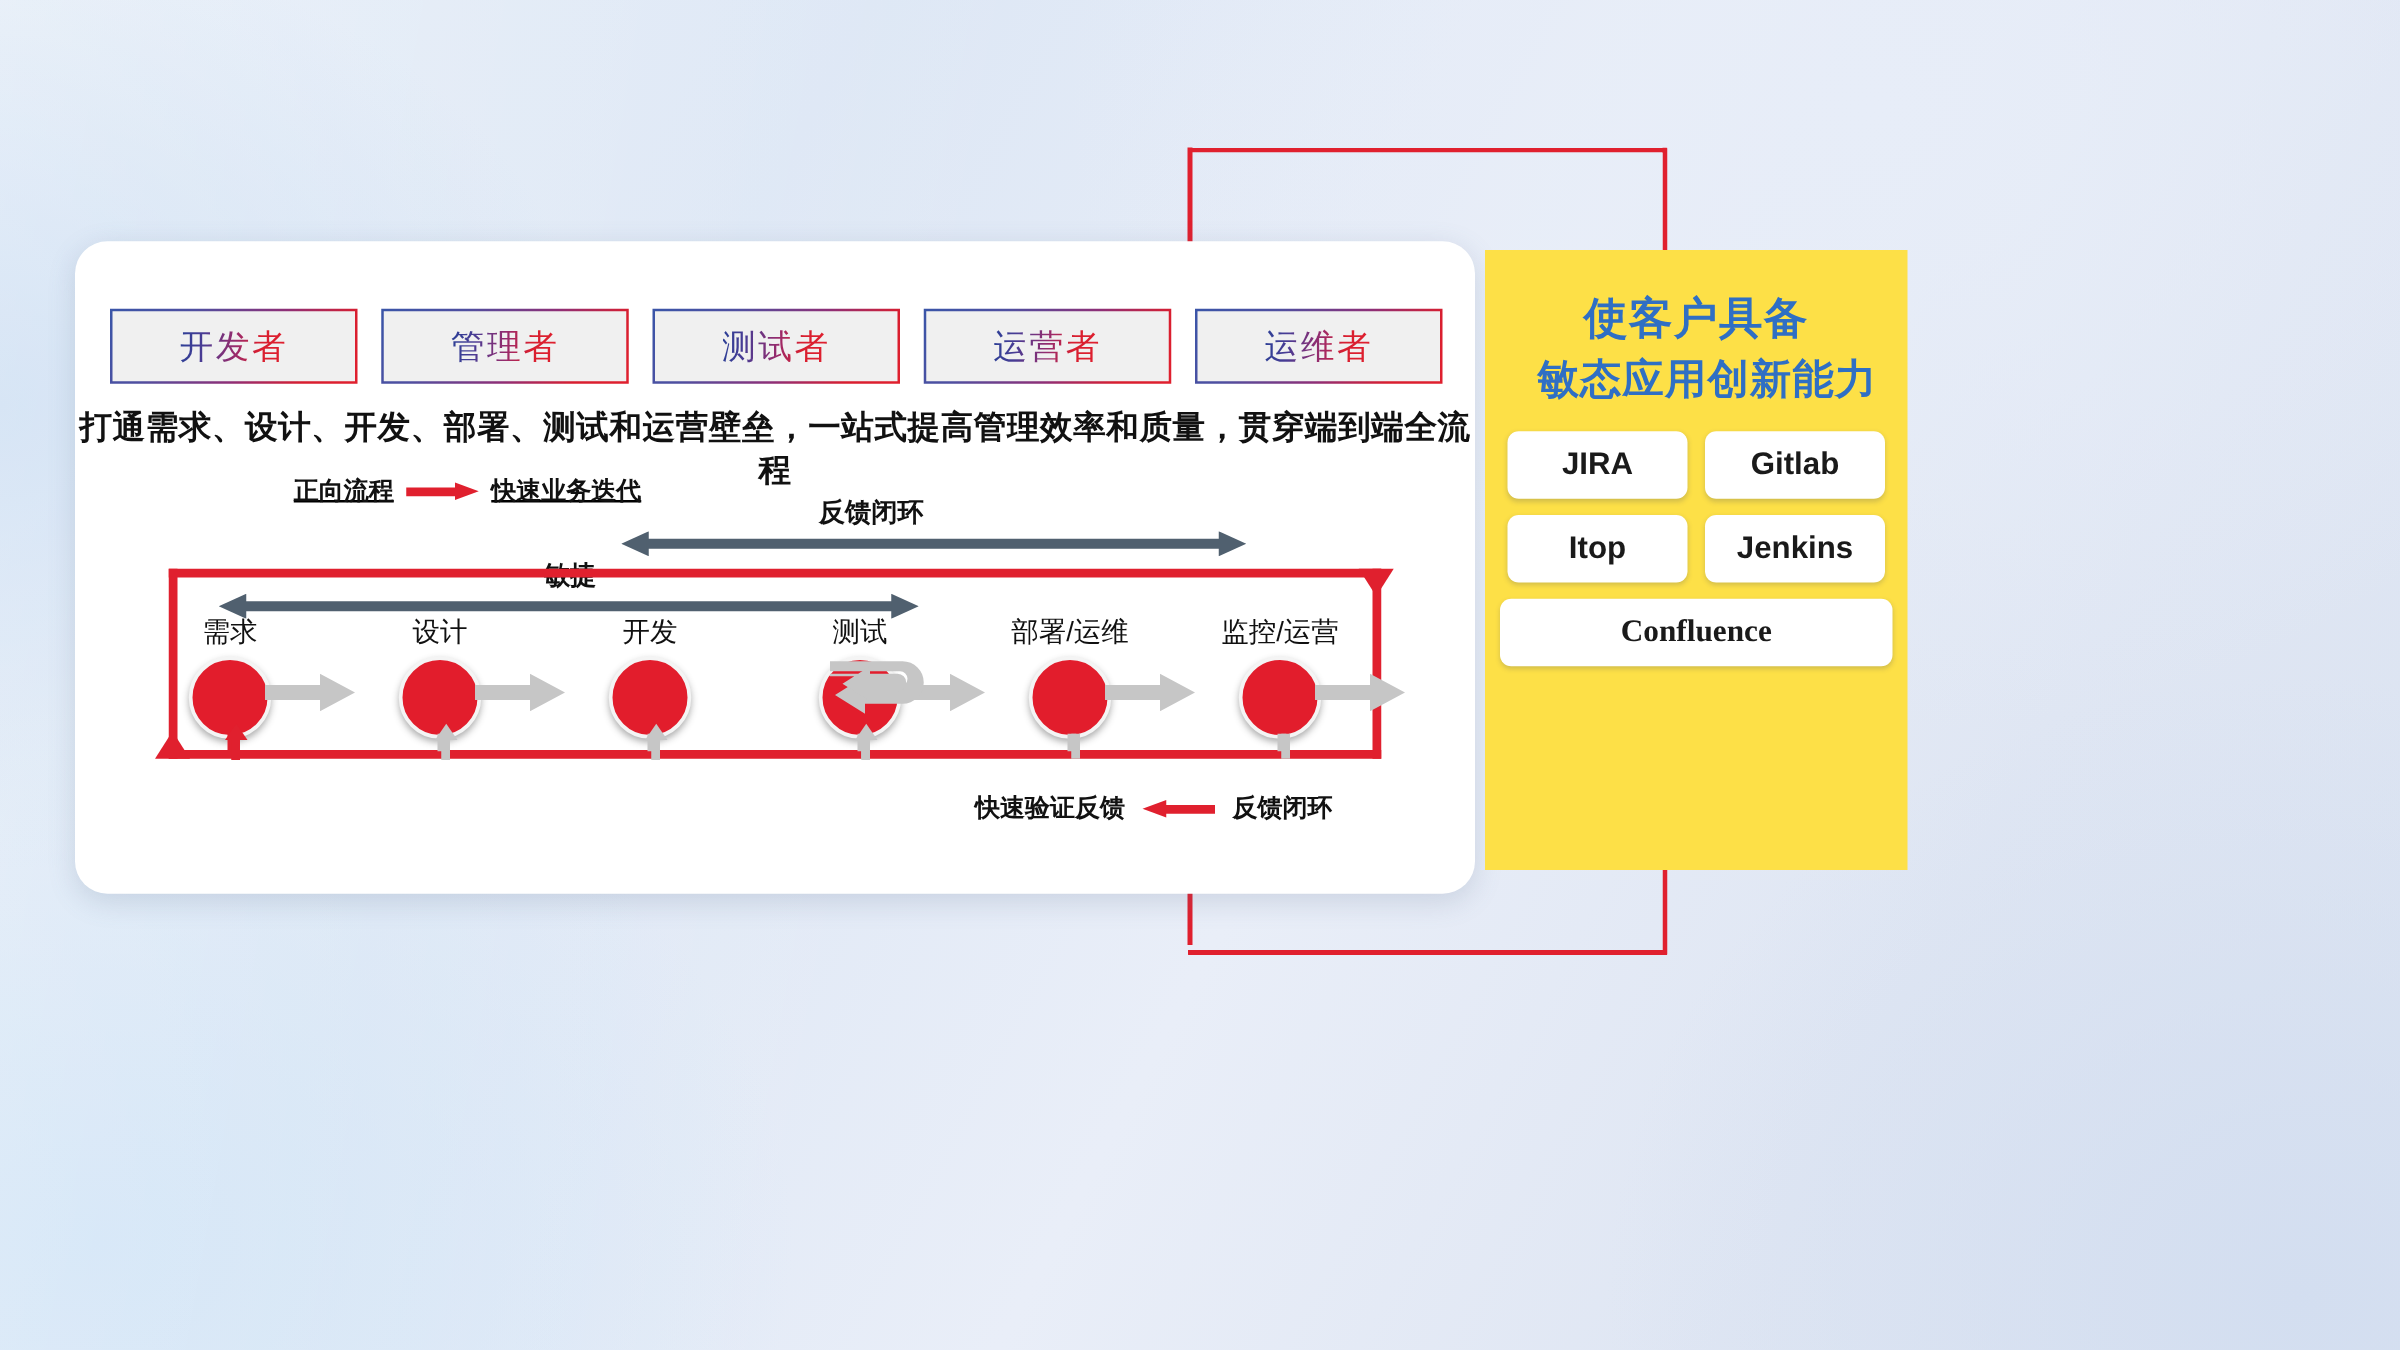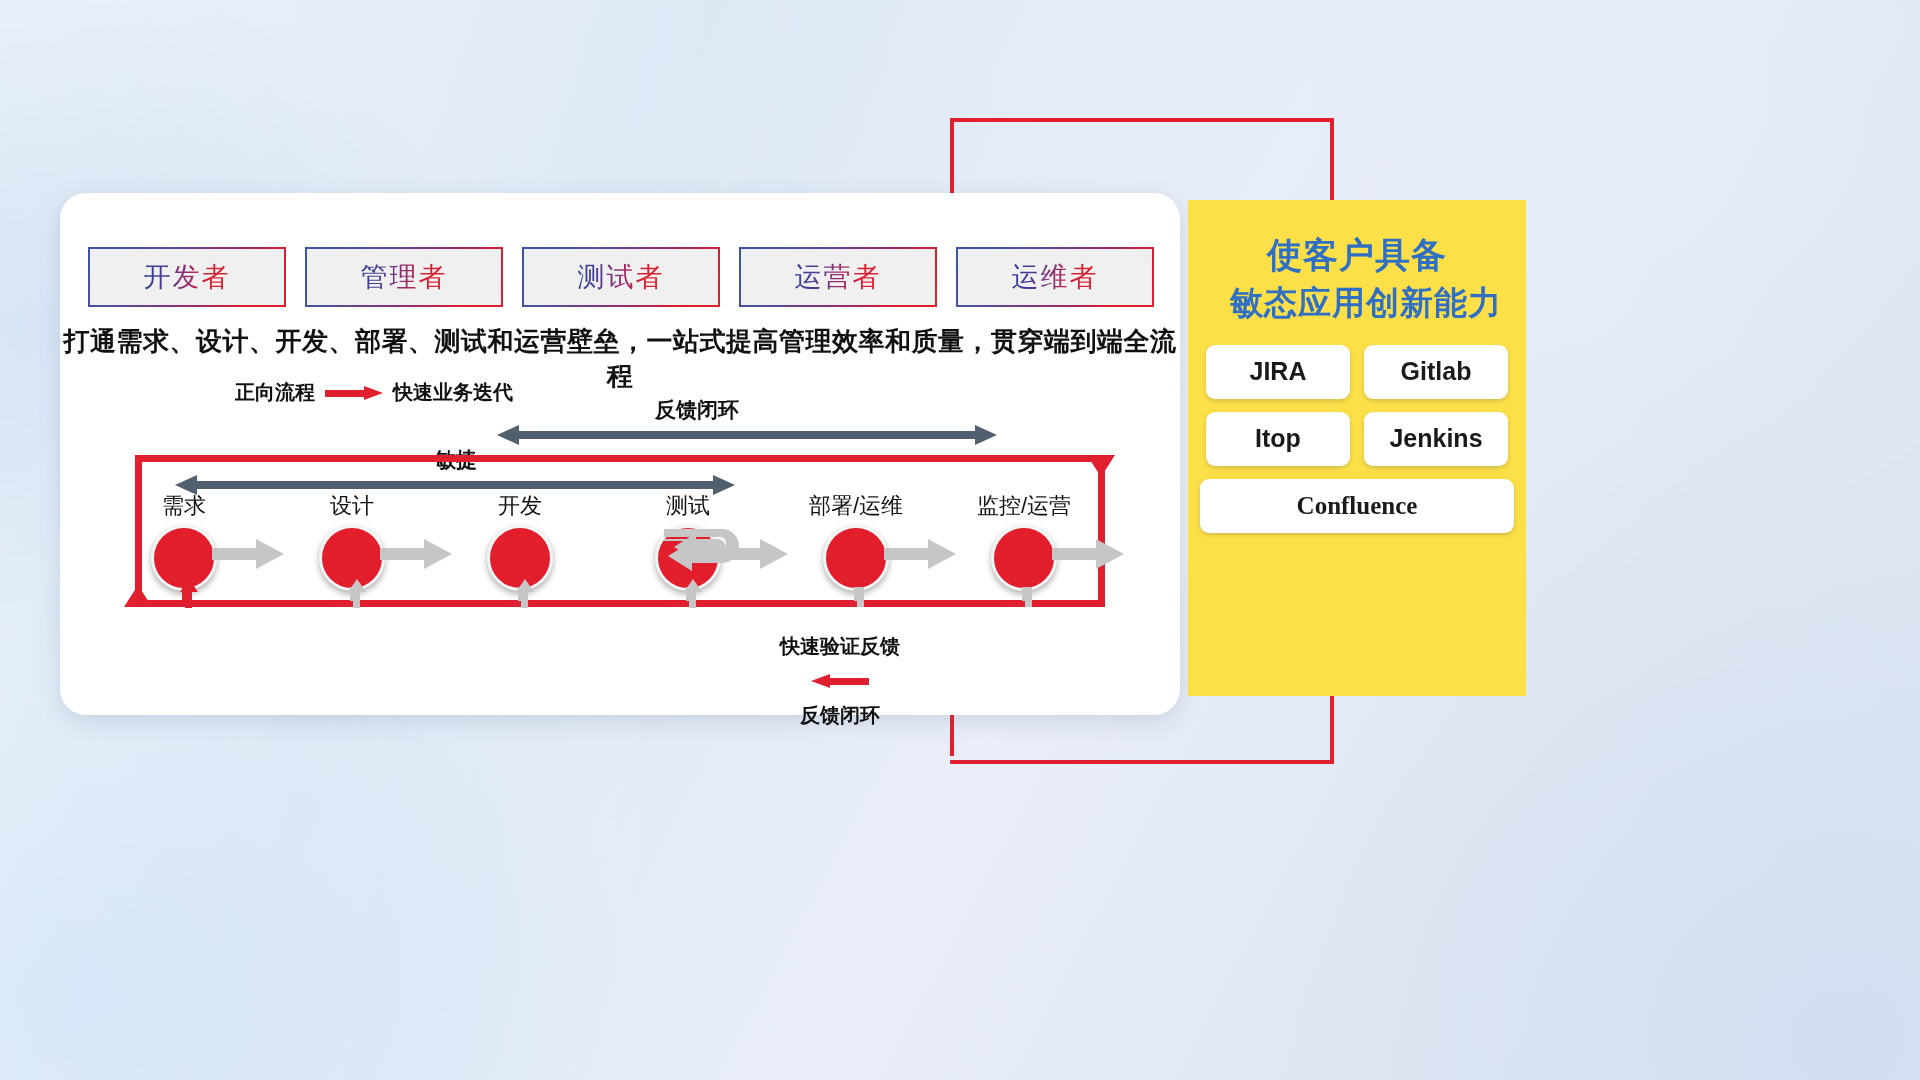--- a/index.html
+++ b/index.html
@@ -52,21 +52,21 @@
       z-index:-1;}
   .role-txt{font-size:27px;font-weight:400;letter-spacing:2px;
       background:linear-gradient(95deg,#2a3f96 0%,#4a3c94 22%,#9b2a6a 52%,#d81e2f 72%,#e0202e 100%);
       -webkit-background-clip:text;background-clip:text;color:transparent;}
 
   
   #desc{position:absolute;left:0;right:0;top:131px;text-align:center;font-size:26px;
       font-weight:700;color:#111;letter-spacing:.5px;}
 
   
-  #legend-fwd{position:absolute;left:175px;top:186px;display:flex;align-items:center;gap:10px;}
+  #legend-fwd{position:absolute;left:175px;top:186px;display:flex;align-items:center;gap:10px;text-decoration:underline;}
   .legend-txt{font-size:20px;font-weight:700;color:#111;}
   .legend-arrow-red{width:58px;height:14px;position:relative;}
   .legend-arrow-red .shaft{position:absolute;left:0;top:4px;width:40px;height:7px;background:#e0202e;}
   .legend-arrow-red .head{position:absolute;right:0;top:0;width:0;height:0;
       border-top:7px solid transparent;border-bottom:7px solid transparent;border-left:19px solid #e0202e;}
 
   
   #cd-label{position:absolute;left:595px;top:203px;font-size:21px;font-weight:700;color:#111;}
   #cd-arrow{position:absolute;left:437px;top:232px;width:500px;height:20px;}
   #agile-label{position:absolute;left:375px;top:253px;font-size:21px;font-weight:700;color:#111;}
@@ -90,21 +90,21 @@
       border:3px solid #f4f4f4;box-shadow:0 3px 6px rgba(60,60,60,.42);}
 
   .grayarrow{position:absolute;top:48px;width:72px;height:30px;}
   .uturn{position:absolute;left:566px;top:34px;width:92px;height:58px;}
 
   
   .stem{position:absolute;width:7px;background:#c6c6c6;}
   .stem-red{background:#e0202e;}
 
   
-  #feedback{position:absolute;left:720px;top:440px;display:flex;align-items:center;gap:14px;flex-direction:column;}
+  #feedback{position:absolute;left:720px;top:440px;display:flex;align-items:center;gap:14px;}
   .legend-arrow-red-l{width:58px;height:14px;position:relative;}
   .legend-arrow-red-l .shaft{position:absolute;right:0;top:4px;width:40px;height:7px;background:#e0202e;}
   .legend-arrow-red-l .head{position:absolute;left:0;top:0;width:0;height:0;
       border-top:7px solid transparent;border-bottom:7px solid transparent;border-right:19px solid #e0202e;}
 </style>
 </head>
 <body>
 
 <div id="bg"></div>
 

